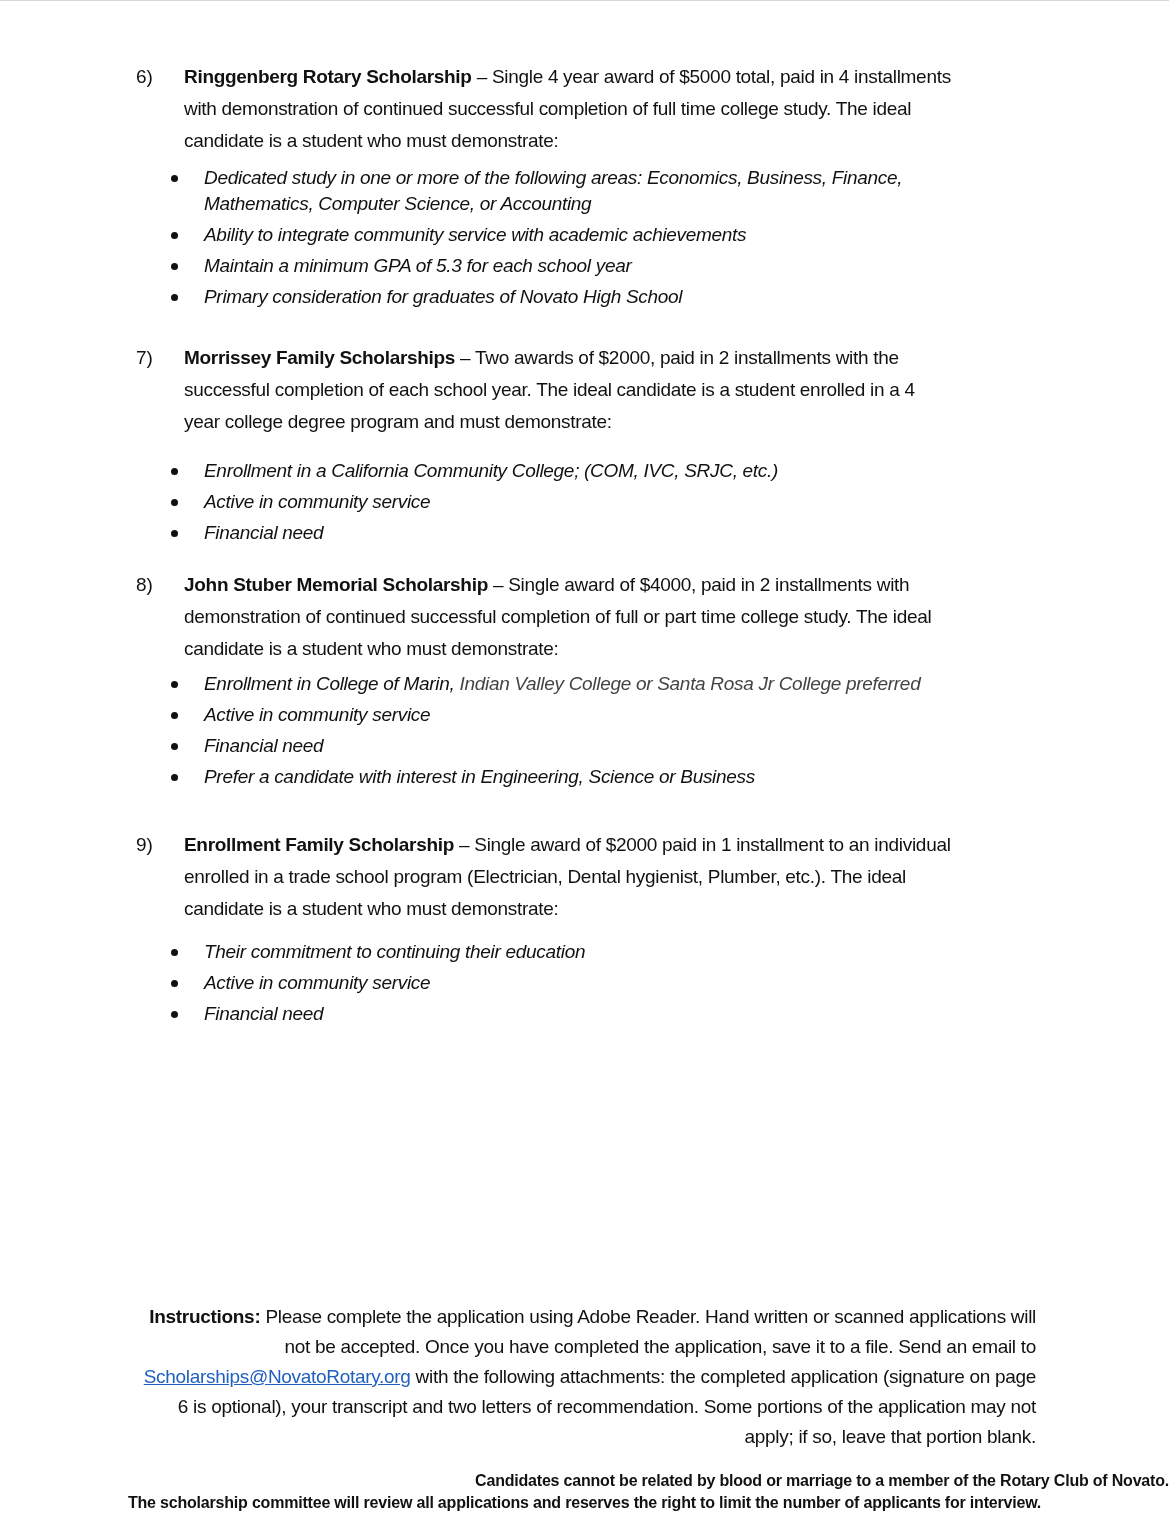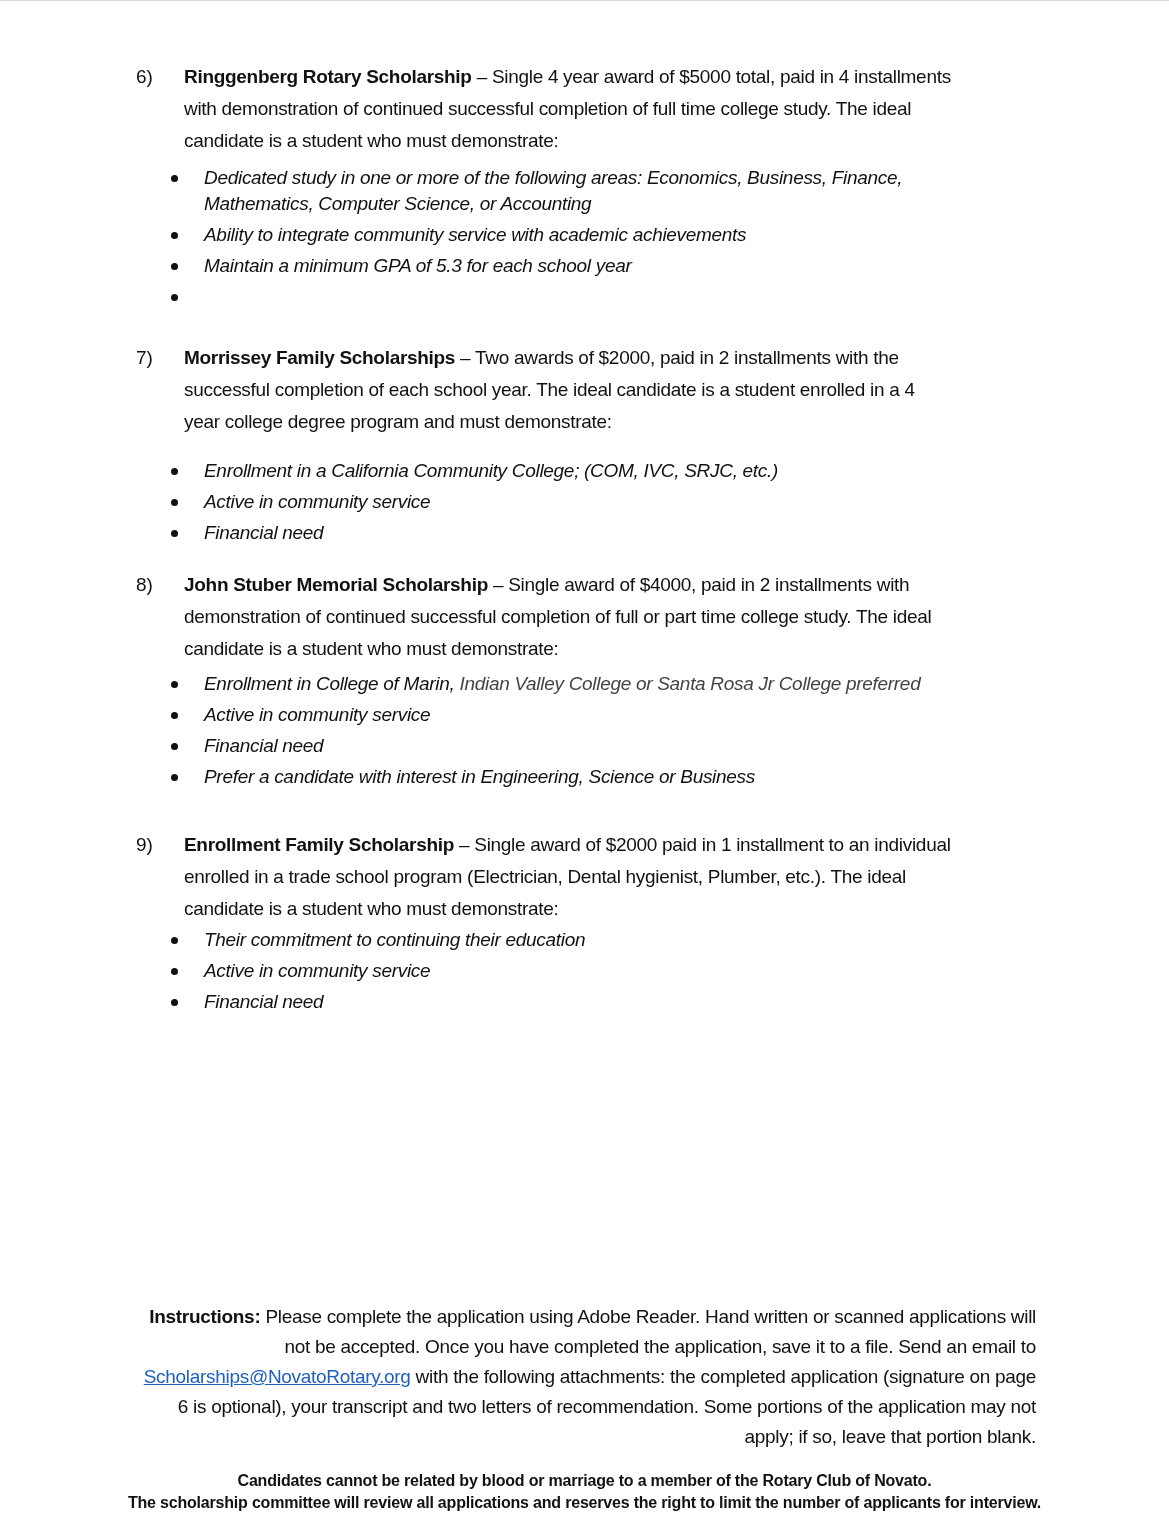--- a/index.html
+++ b/index.html
@@ -23,21 +23,21 @@
 
 <div class="topline"></div>
 
 <div class="section" style="top:61px;">
   <span class="num" style="line-height:32px;">6)</span>
   <div class="para" style="width:800px;"><b>Ringgenberg Rotary Scholarship</b><span> – Single 4 year award of $5000 total, paid in 4 installments with demonstration of continued successful completion of full time college study. The ideal candidate is a student who must demonstrate:</span></div>
   <ul class="bullets" style="margin-top:8px;">
     <li style="width:720px;"><span class="dot"></span><span>Dedicated study in one or more of the following areas: Economics, Business, Finance, Mathematics, Computer Science, or Accounting</span></li>
     <li><span class="dot"></span><span>Ability to integrate community service with  academic achievements</span></li>
     <li><span class="dot"></span><span>Maintain a minimum GPA of 5.3 for each school year</span></li>
-    <li><span class="dot"></span></li>
+    <li><span class="dot"></span><span>Primary consideration for graduates of Novato High School</span></li>
   </ul>
 </div>
 
 <div class="section" style="top:342px;">
   <span class="num" style="line-height:32px;">7)</span>
   <div class="para" style="width:760px;"><b>Morrissey Family Scholarships</b><span> – Two awards of $2000, paid in 2 installments with the successful completion of each school year. The ideal candidate is a student enrolled in a 4 year college degree program and must demonstrate:</span></div>
   <ul class="bullets" style="margin-top:20px;">
     <li><span class="dot"></span><span>Enrollment in a California Community College; (COM, IVC, SRJC, etc.)</span></li>
     <li><span class="dot"></span><span>Active in community service</span></li>
     <li><span class="dot"></span><span>Financial need</span></li>
@@ -51,25 +51,25 @@
     <li><span class="dot"></span><span>Enrollment in College of Marin, </span><span class="gray">Indian Valley College or Santa Rosa Jr College preferred</span></li>
     <li><span class="dot"></span><span>Active in community service</span></li>
     <li><span class="dot"></span><span>Financial need</span></li>
     <li><span class="dot"></span><span>Prefer a candidate with interest in Engineering, Science or Business</span></li>
   </ul>
 </div>
 
 <div class="section" style="top:829px;">
   <span class="num" style="line-height:32px;">9)</span>
   <div class="para" style="width:800px;"><b>Enrollment Family Scholarship</b><span> – Single award of $2000 paid in 1 installment to an individual enrolled in a trade school program (Electrician, Dental hygienist, Plumber, etc.). The ideal candidate is a student who must demonstrate:</span></div>
-  <ul class="bullets" style="margin-top:2px;">
+  <ul class="bullets" style="margin-top:14px;">
     <li><span class="dot"></span><span>Their commitment to continuing their education</span></li>
     <li><span class="dot"></span><span>Active in community service</span></li>
     <li><span class="dot"></span><span>Financial need</span></li>
   </ul>
 </div>
 
 <div class="instructions">
   <b>Instructions:</b><span> Please complete the application using Adobe Reader. Hand written or scanned applications will not be accepted. Once you have completed the application, save it to a file. Send an email to </span><a href="#">Scholarships@NovatoRotary.org</a><span> with the following attachments: the completed application (signature on page 6 is optional), your transcript and two letters of recommendation. Some portions of the application may not apply; if so, leave that portion blank.</span>
 </div>
 
-<div class="footer" style="top:1472px;">Candidates cannot be related by blood or marriage to a member of the Rotary Club of Novato.</div>
+<div class="footer" style="top:1472px;text-align:right;">Candidates cannot be related by blood or marriage to a member of the Rotary Club of Novato.</div>
 <div class="footer" style="top:1494px;">The scholarship committee will review all applications and reserves the right to limit the number of applicants for interview.</div>
 
 </body></html>

